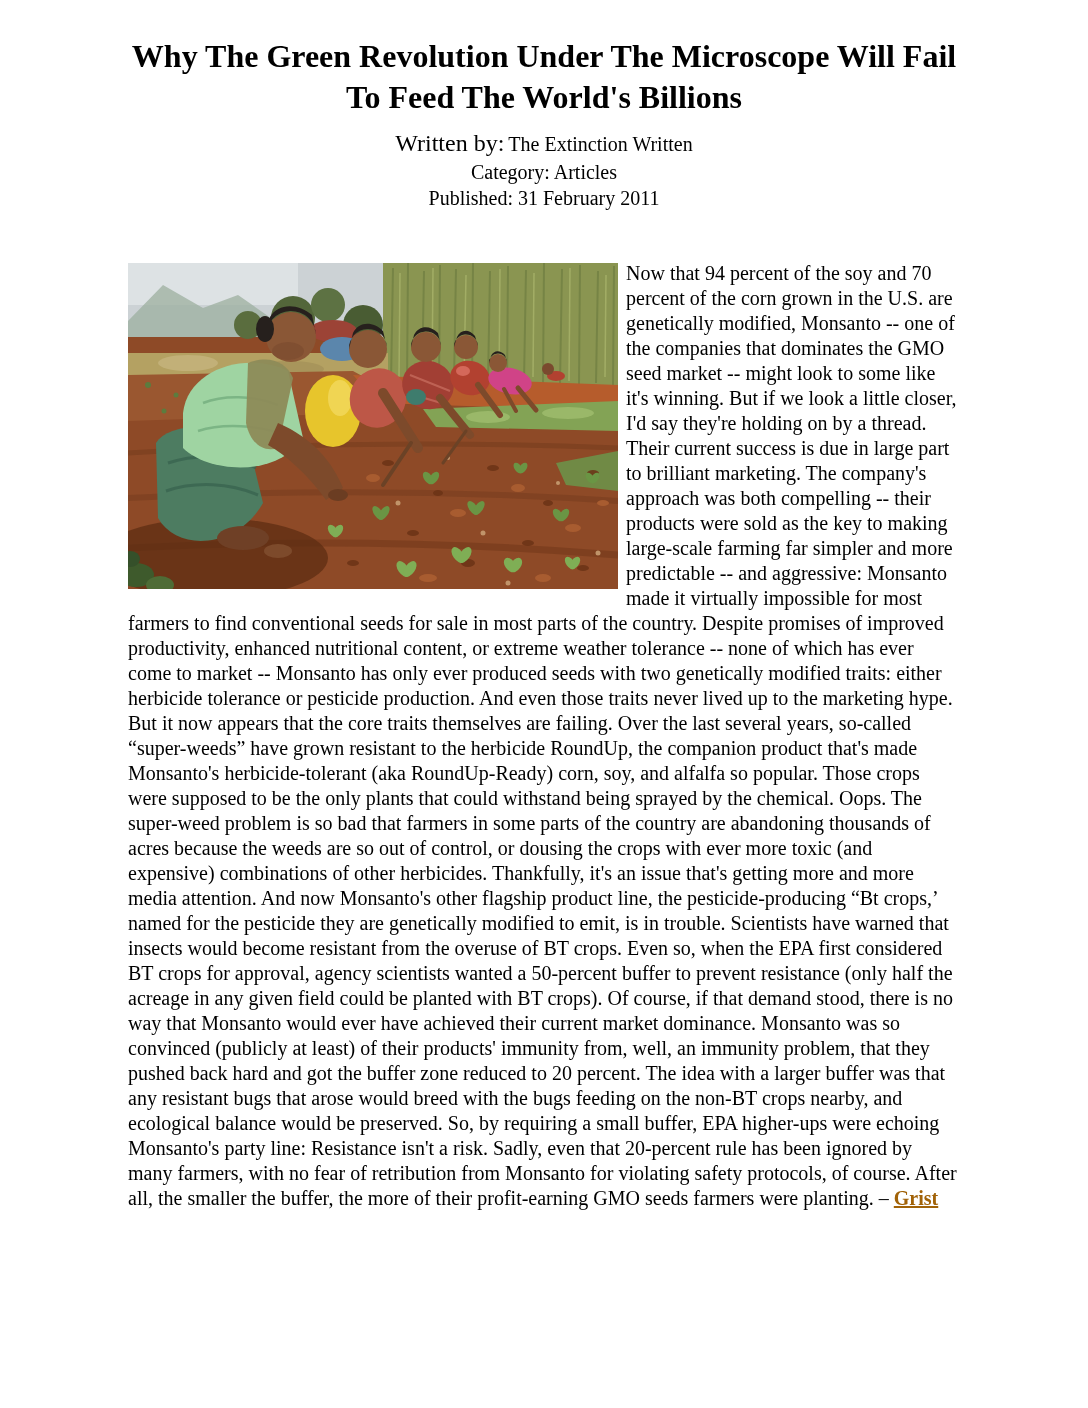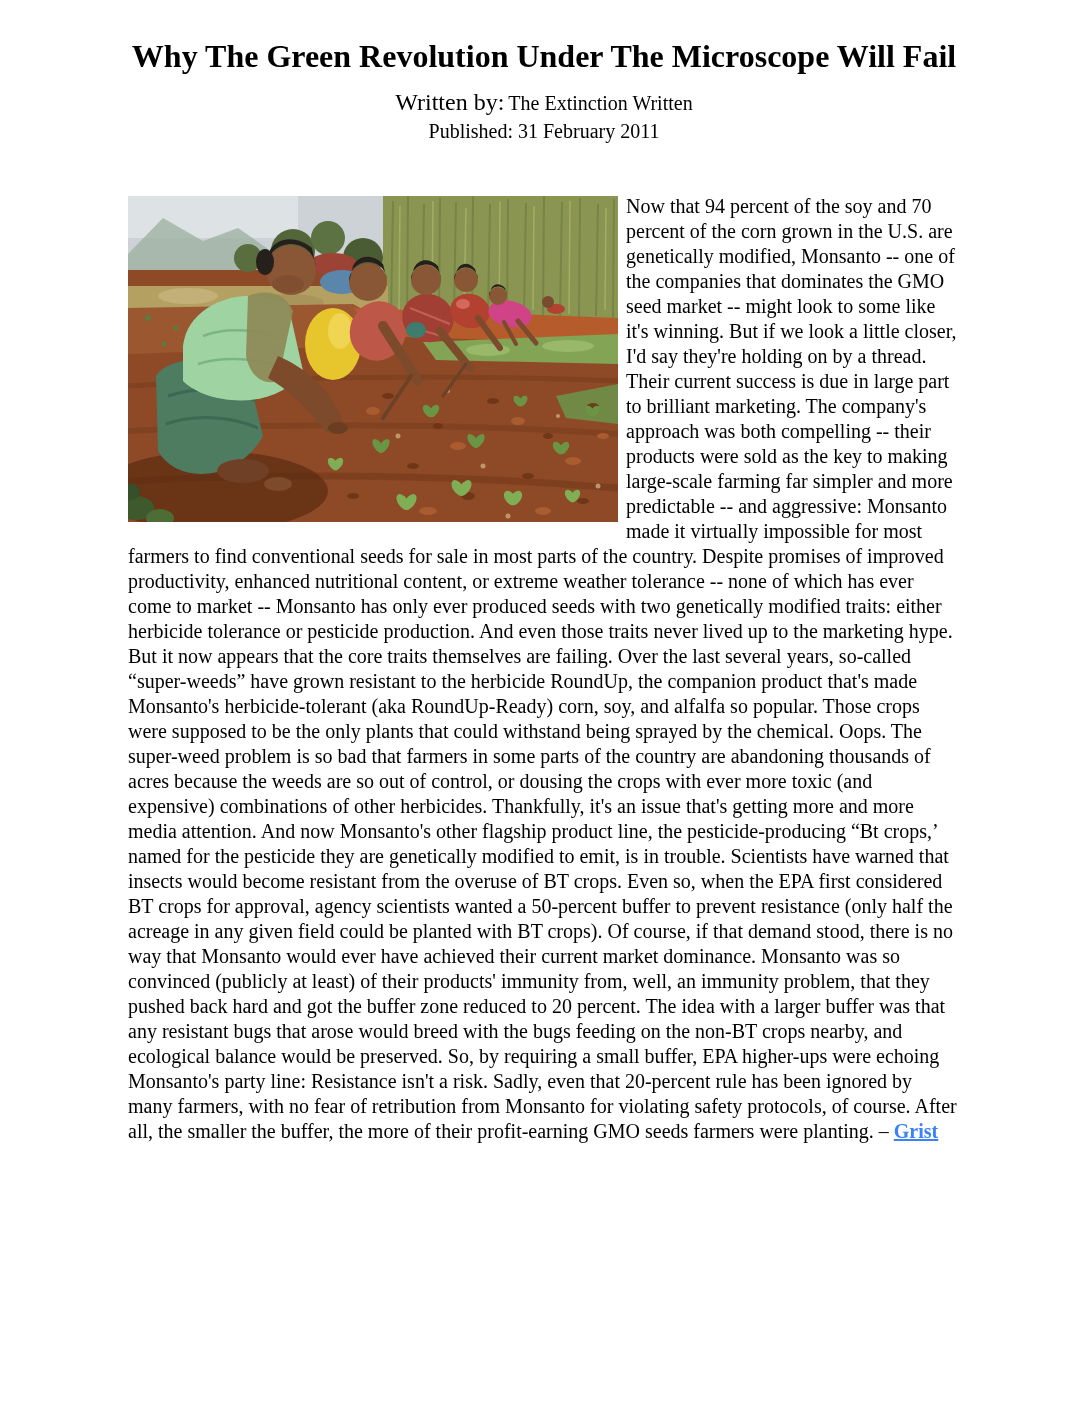--- a/index.html
+++ b/index.html
@@ -44,40 +44,42 @@
   }
   .photo svg { display: block; width: 490px; height: 326px; }
   .body-text {
     margin: 0;
     font-size: 20px;
     line-height: 25px;
     text-align: left;
     color: #000000;
   }
   .source-link {
-    color: #3b82f6;
+    color: #a16207;
     font-weight: bold;
     text-decoration: underline;
     cursor: pointer;
   }
 </style>
 </head>
 <body>
 
 <div class="page">
 
   <h1 class="title">
     <span class="title-line">Why The Green Revolution Under The Microscope Will Fail</span>
+    <span class="title-line">To Feed The World's Billions</span>
   </h1>
 
   <div class="meta">
     <div class="byline">
       <span class="byline-prefix">Written by:</span>
       <span class="byline-author">The Extinction Written</span>
     </div>
+    <div class="meta-line">Category: Articles</div>
     <div class="meta-line">Published: 31 February 2011</div>
   </div>
 
   <div class="body-wrap">
 
     <div class="photo" role="img" aria-label="Women in colorful saris crouch in a row, planting seedlings by hand in red tilled soil, with green vegetation and hazy hills in the background">
       <svg viewBox="0 0 490 326" xmlns="http://www.w3.org/2000/svg">
 
         <rect x="0" y="0" width="490" height="326" fill="#8e4a27"></rect>
 

